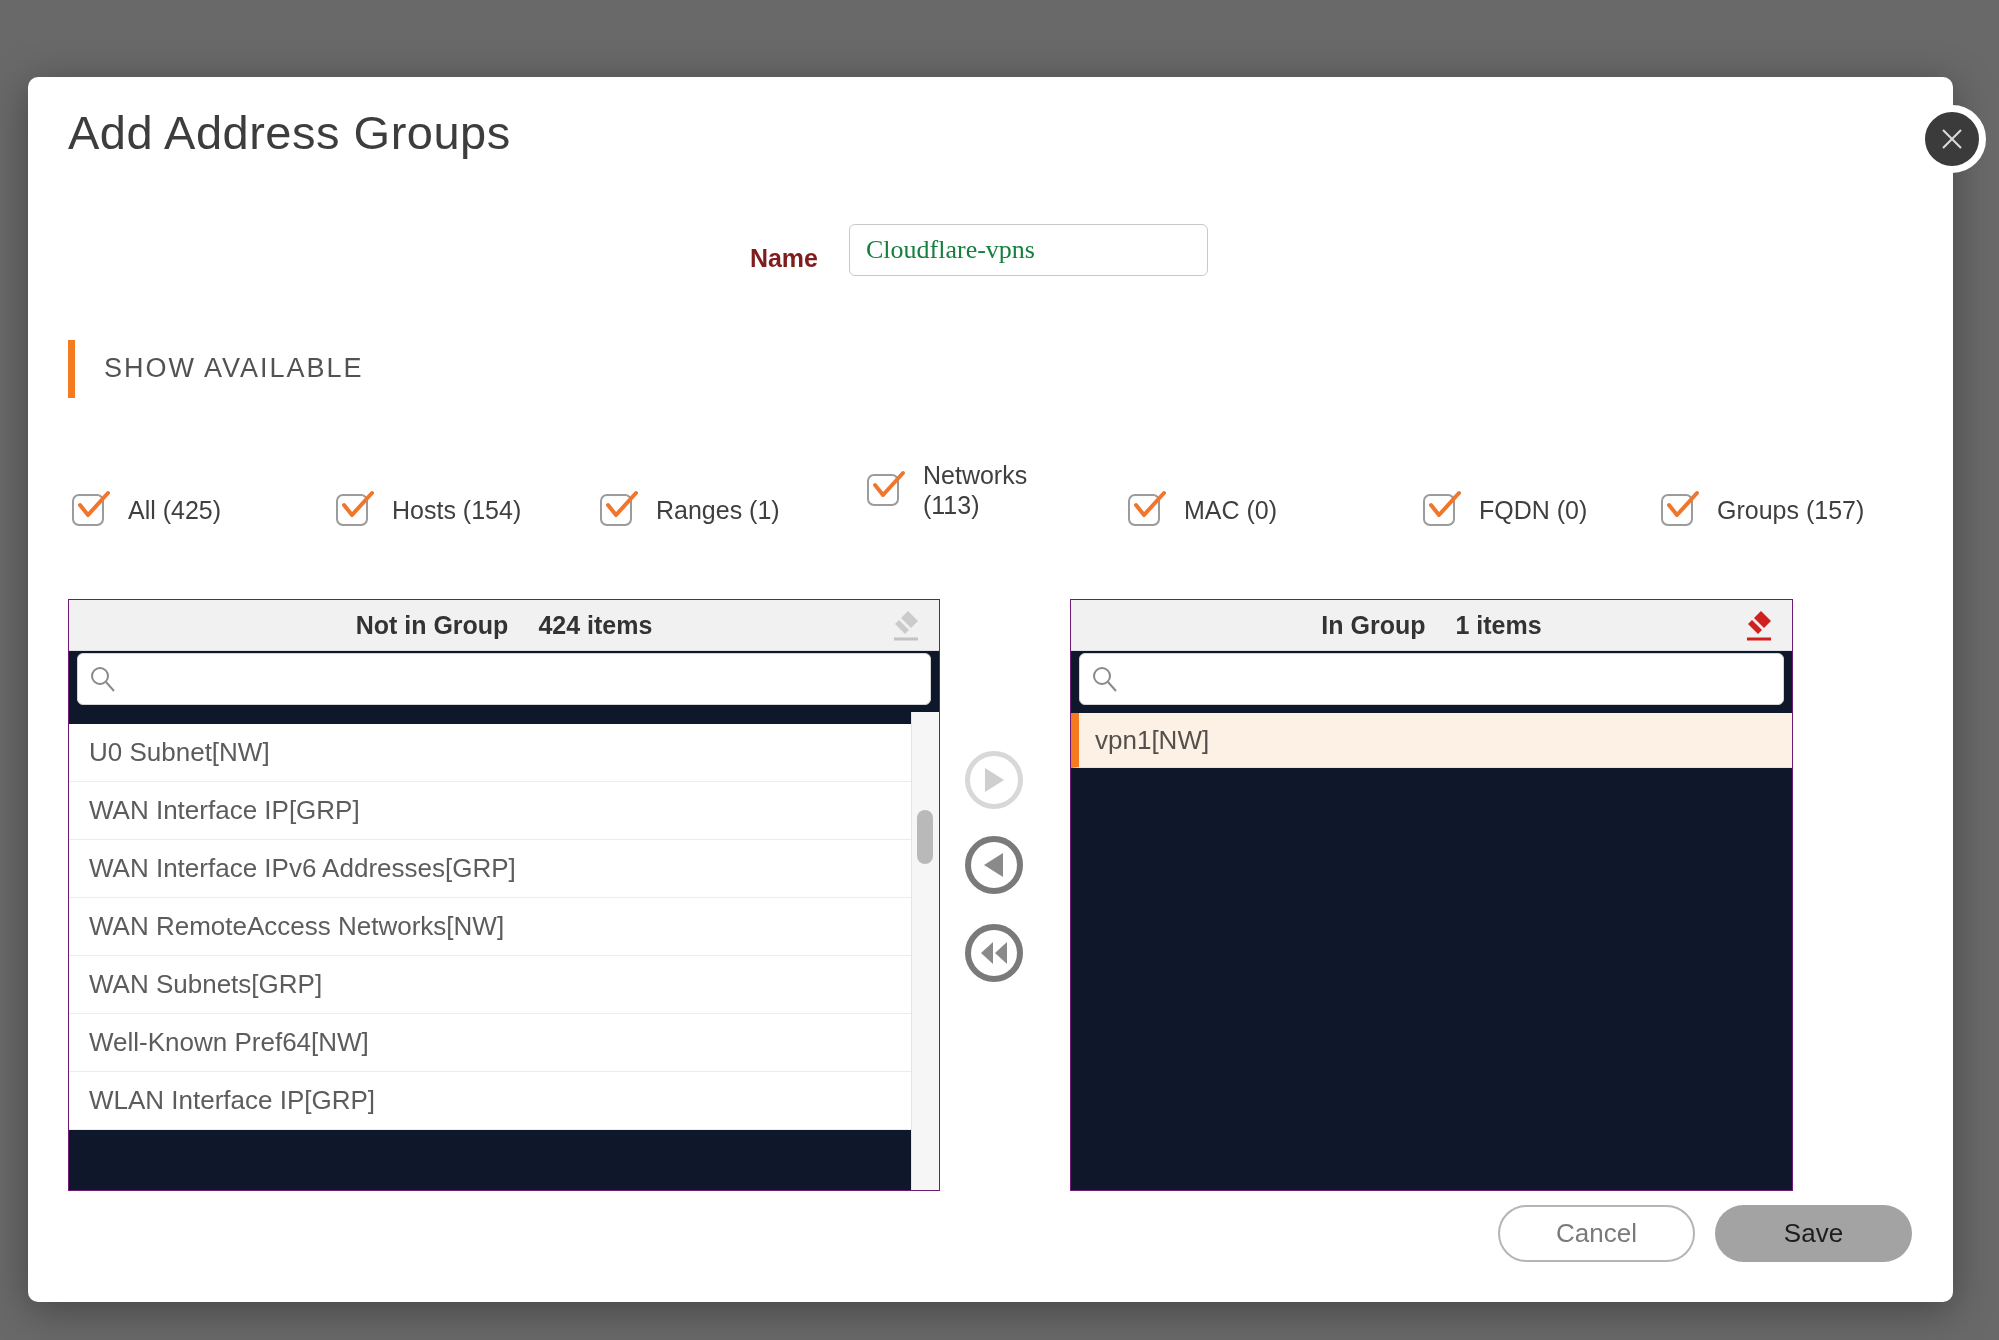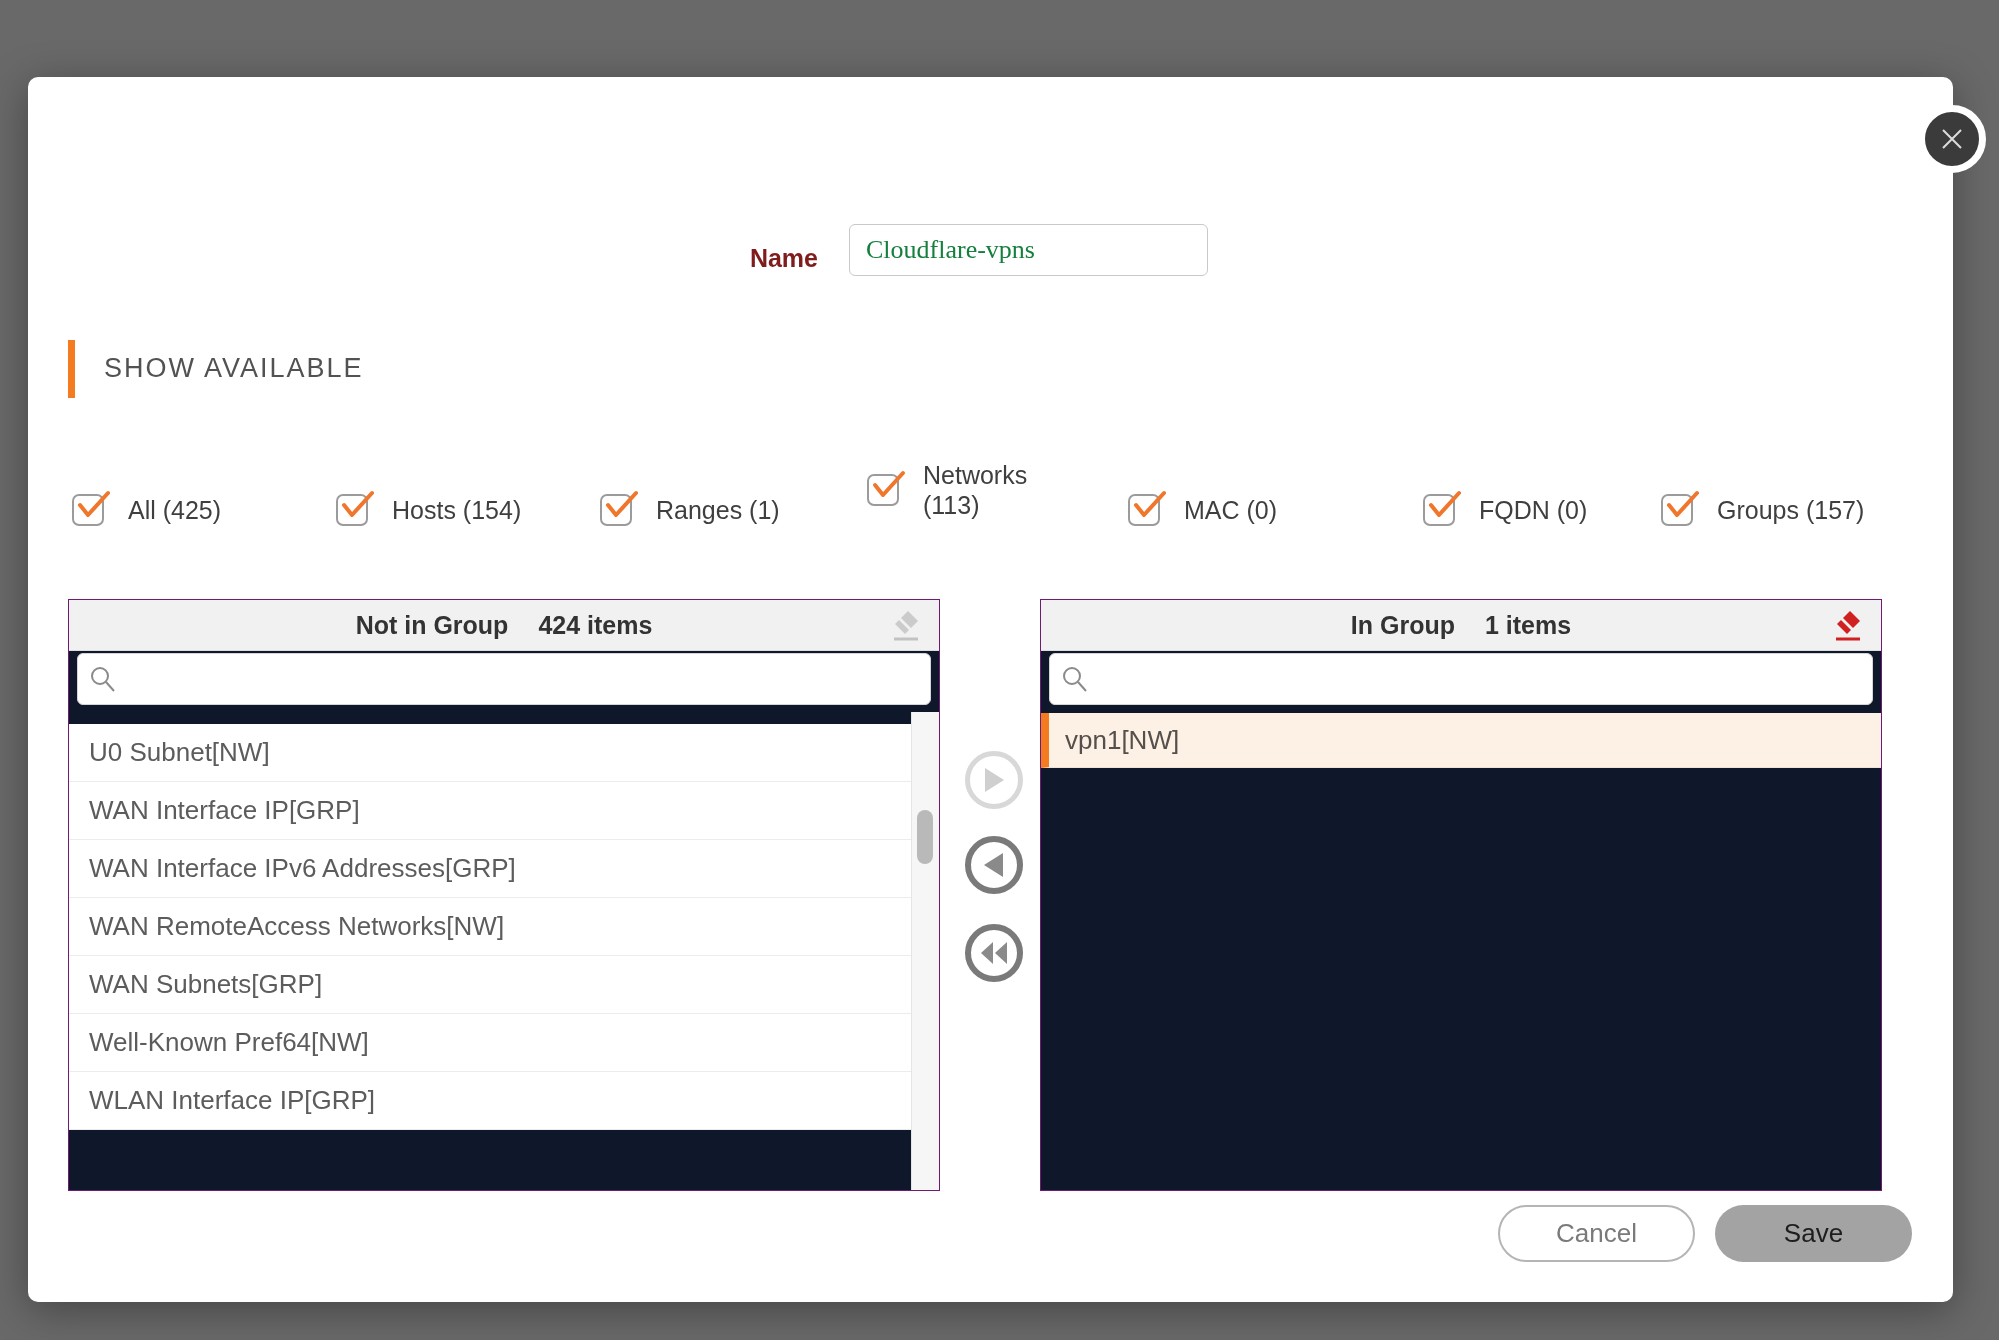--- a/index.html
+++ b/index.html
@@ -50,21 +50,21 @@
     cursor:pointer;
   }
   .cb-box svg{position:absolute;left:2px;top:-7px;overflow:visible;}
   .cb-label{font-size:25px;color:#3f3f3f;line-height:30px;white-space:nowrap;}
   
   .panel{
     position:absolute;top:498px;height:592px;background:#0f172a;
     border:1px solid #701a75;box-sizing:border-box;margin-top:24px;
   }
   .panel.left{left:40px;width:872px;}
-  .panel.right{left:1012px;width:842px;}
+  .panel.right{left:1042px;width:723px;}
   .panel-header{
     position:absolute;left:0;top:0;right:0;height:50px;
     background:#f1f1f1;border-bottom:1px solid #ddd;
     display:flex;align-items:center;justify-content:center;gap:30px;
     font-size:25px;font-weight:700;color:#333;
   }
   .eraser-btn{position:absolute;right:16px;top:8px;width:34px;height:36px;cursor:pointer;}
   .search-wrap{position:absolute;left:8px;right:8px;top:53px;height:52px;}
   .search-input{
     width:100%;height:100%;box-sizing:border-box;
@@ -108,20 +108,21 @@
     font-family:"Liberation Sans", sans-serif;
   }
   .btn.cancel{left:1470px;border:2px solid #b5b5b5;color:#7a7a7a;background:#fff;}
   .btn.save{left:1687px;background:#a3a3a3;color:#1d1d1d;font-weight:400;border:none;}
 </style>
 </head>
 <body>
 
 <div class="modal">
 
+  <div class="dialog-title">Add Address Groups</div>
 
   <div class="close-btn">
     <span style="display:flex;">
       <svg width="30" height="30" viewBox="0 0 30 30">
           <path d="M6 6 L24 24 M24 6 L6 24" stroke="#dcdcdc" stroke-width="2" fill="none"></path>
         </svg>
     </span>
   </div>
 
   <div class="name-label">Name</div>

